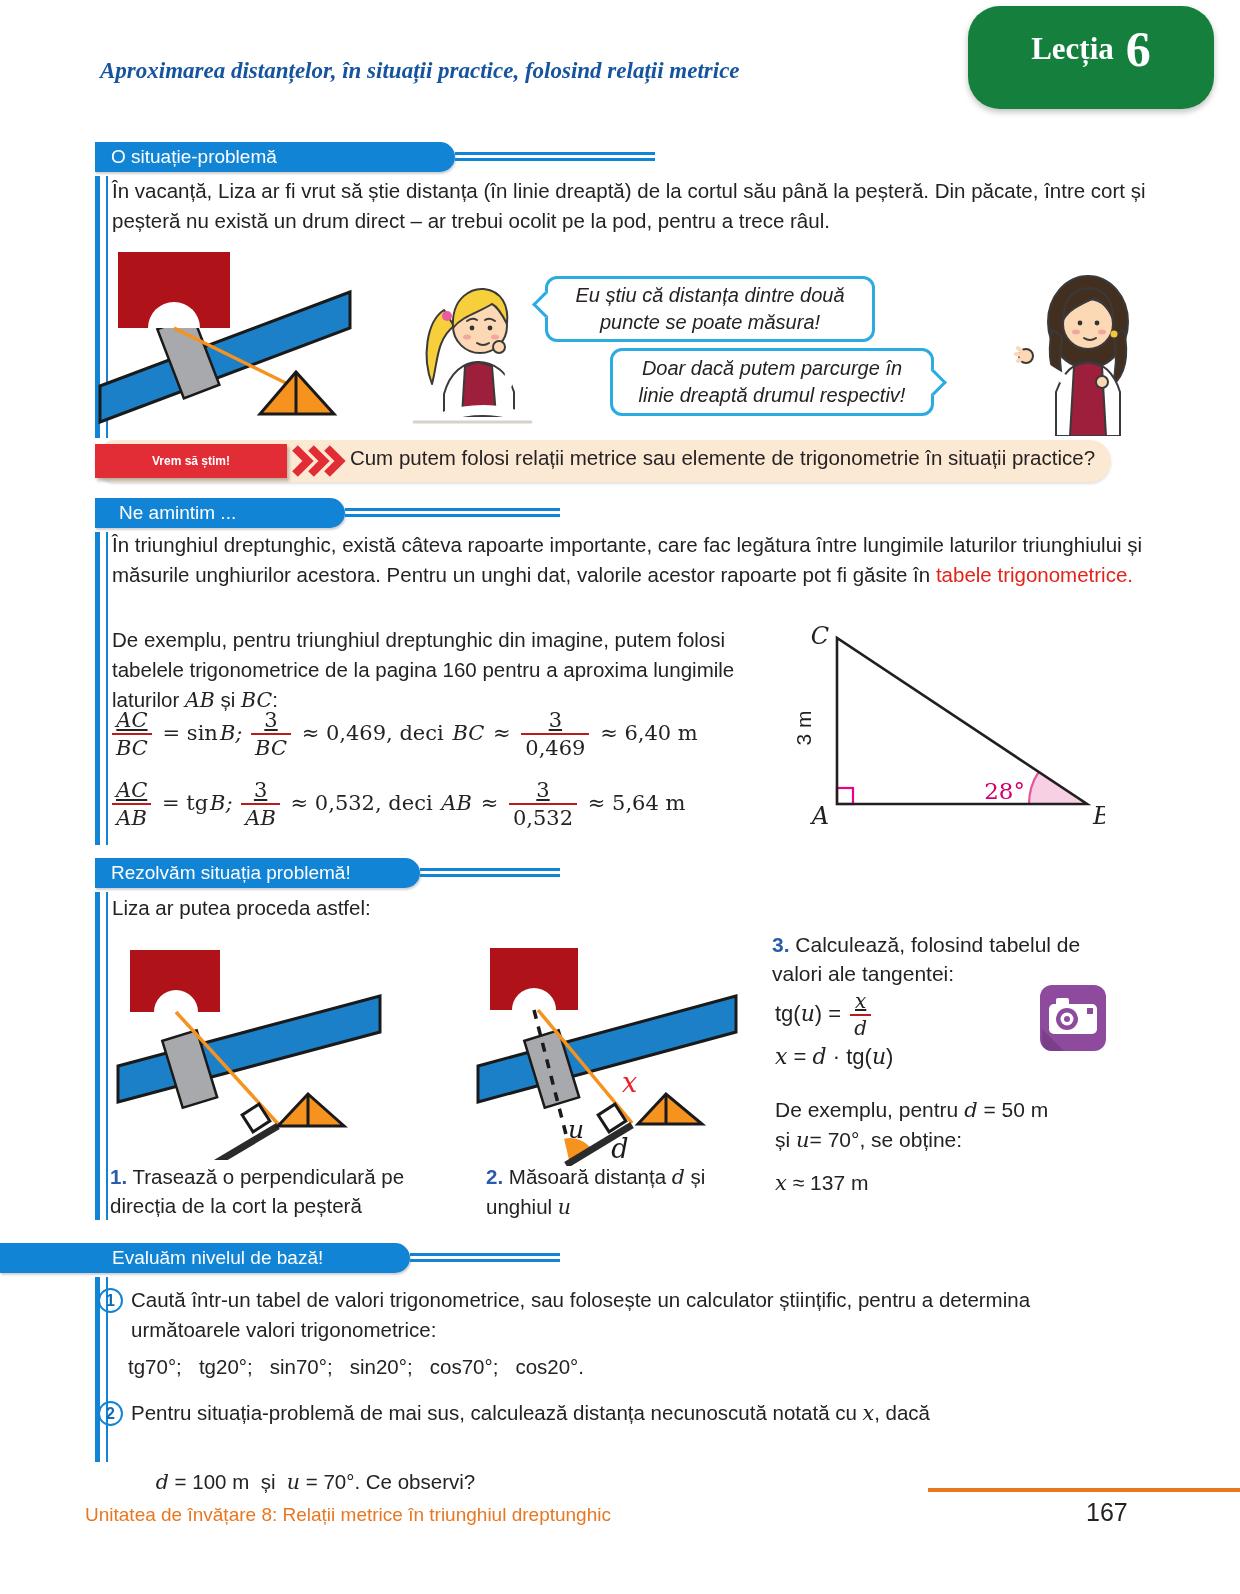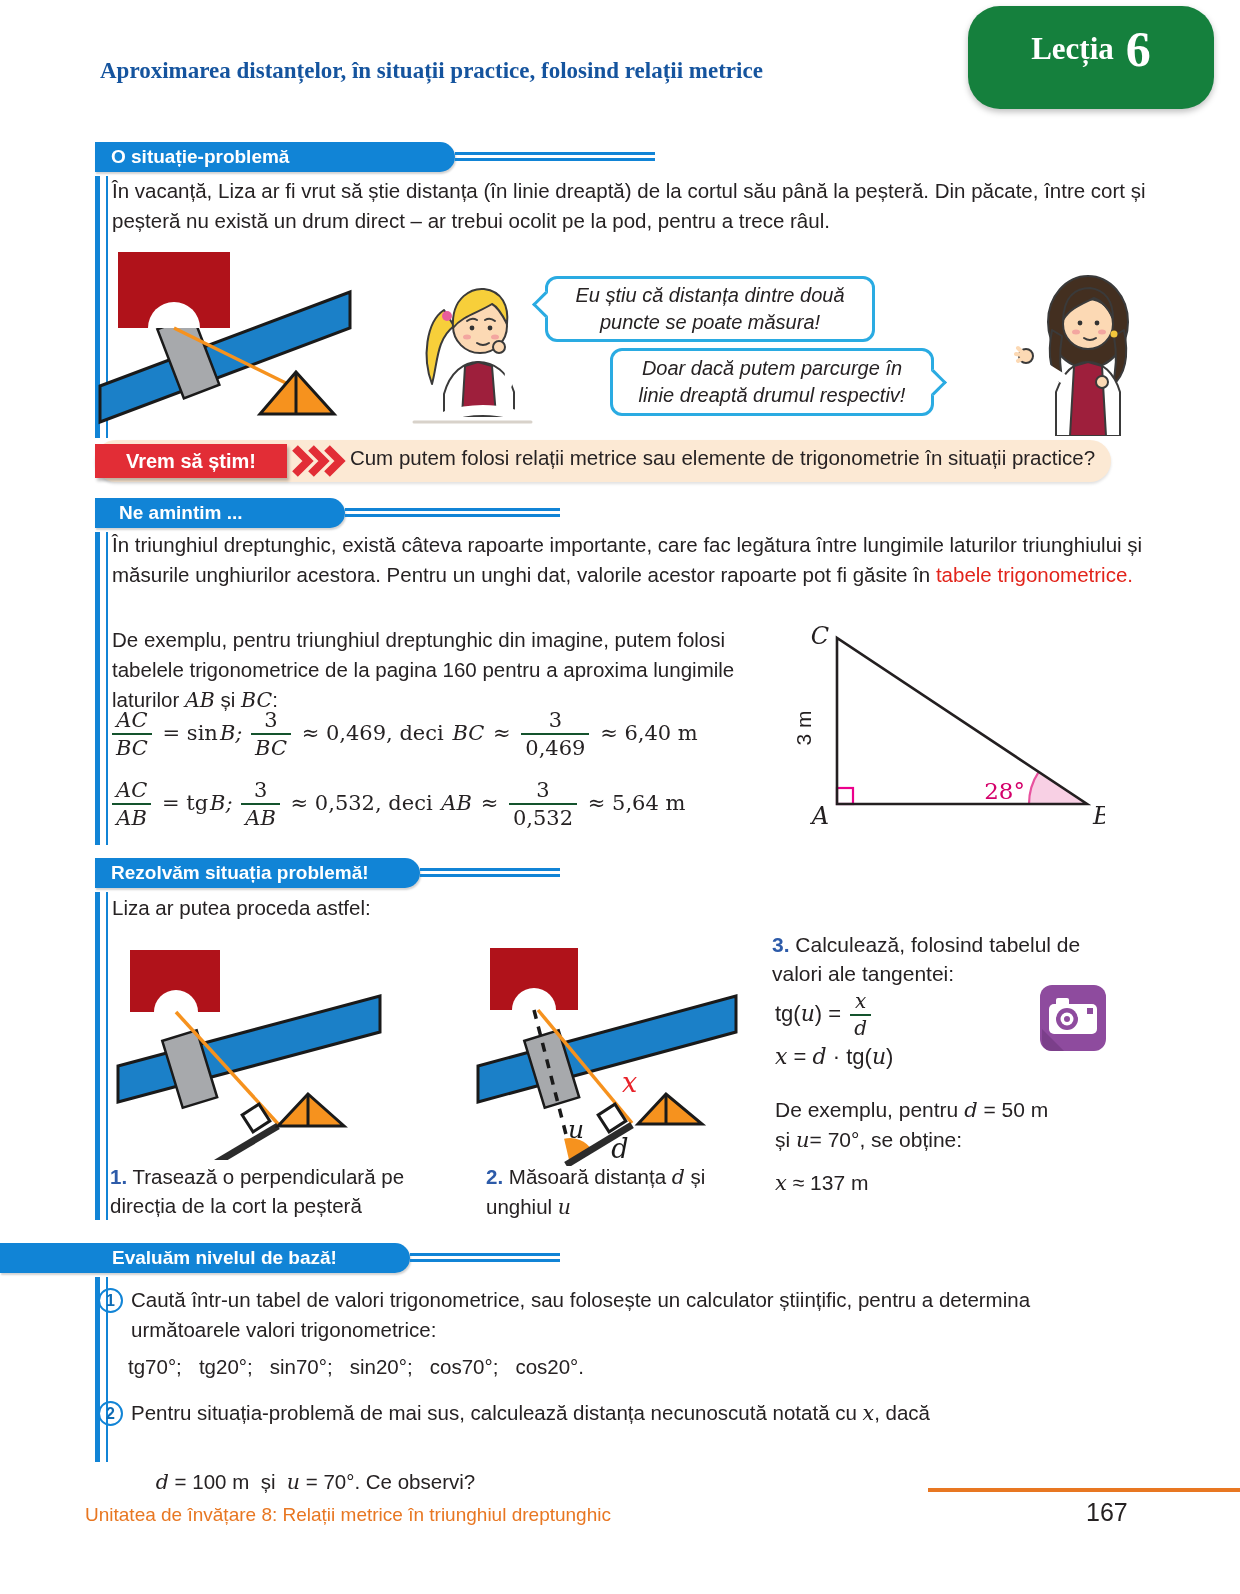--- a/index.html
+++ b/index.html
@@ -2,29 +2,29 @@
 <html><head>
 <meta charset="utf-8">
 <style>
   html,body{margin:0;padding:0;background:#fff;}
   .page{position:relative;width:1240px;height:1594px;background:#ffffff;
         font-family:"Liberation Sans",sans-serif;color:#262223;overflow:hidden;}
   .abs{position:absolute;}
 
   
   .title{position:absolute;left:100px;top:58px;width:860px;font-family:"Liberation Serif",serif;
-         font-weight:bold;font-size:23px;color:#15549e;}
+         font-weight:bold;font-size:23px;color:#15549e;font-style:italic;}
   .lesson-badge{position:absolute;left:968px;top:6px;width:246px;height:103px;background:#15803d;
          border-radius:32px;display:flex;align-items:center;justify-content:center;gap:12px;
          padding-bottom:18px;box-sizing:border-box;box-shadow:0 3px 6px rgba(0,0,0,.25);}
   .lesson-badge .lbl{font-family:"Liberation Serif",serif;font-weight:bold;font-size:31px;color:#fff;}
   .lesson-badge .num{font-family:"Liberation Serif",serif;font-weight:bold;font-size:50px;color:#fff;}
 
   
-  .banner{position:absolute;height:30px;background:#1184d6;color:#fff;font-weight:bold;
+  .banner{position:absolute;height:30px;background:#1184d6;color:#fff;font-weight:normal;
           font-size:19px;line-height:30px;padding-left:16px;border-radius:0 15px 15px 0;
           box-sizing:border-box;box-shadow:1px 2px 2px rgba(0,0,0,.18);white-space:nowrap;}
   .dline{position:absolute;height:3px;border-top:3px solid #1184d6;border-bottom:3px solid #1184d6;}
   .vborder{position:absolute;width:6px;border-left:5px solid #1184d6;border-right:2px solid #1184d6;}
 
   .bodytext{position:absolute;font-size:20.5px;line-height:30px;}
   .red{color:#e2231a;}
   i{font-family:"DejaVu Serif",serif;font-style:italic;font-weight:normal;}
 
   
@@ -33,30 +33,30 @@
           align-items:center;justify-content:center;padding:4px 12px;box-sizing:border-box;}
   .tail-l{position:absolute;width:16px;height:16px;background:#fff;border-left:3px solid #2aabe2;
           border-bottom:3px solid #2aabe2;transform:rotate(45deg);left:-12px;top:16px;}
   .tail-r{position:absolute;width:16px;height:16px;background:#fff;border-right:3px solid #2aabe2;
           border-top:3px solid #2aabe2;transform:rotate(45deg);right:-12px;top:22px;}
 
   
   .vrem-bg{position:absolute;left:95px;top:440px;width:1016px;height:42px;background:#fce9d4;
            border-radius:21px;box-shadow:0 2px 3px rgba(0,0,0,.12);}
   .vrem-red{position:absolute;left:95px;top:444px;width:192px;height:34px;background:#e22d36;
-            color:#fff;font-weight:bold;font-size:20px;display:flex;align-items:center;
+            color:#fff;font-weight:bold;font-size:12px;display:flex;align-items:center;
             justify-content:center;box-shadow:2px 3px 3px rgba(0,0,0,.25);text-align:right;}
   .vrem-q{position:absolute;left:340px;top:446px;width:765px;font-size:20.5px;text-align:center;}
 
   
   .mathline{position:absolute;font-family:"DejaVu Serif",serif;font-size:21px;white-space:nowrap;}
   .mathline>span{margin:0 2px;}
   .frac{display:inline-block;vertical-align:middle;text-align:center;
         font-family:"DejaVu Serif",serif;margin:0 3px;line-height:1.15;}
-  .frac .num{display:block;border-bottom:2px solid #14532d;padding:0 4px 1px;}
+  .frac .num{display:block;border-bottom:2px solid #b91c1c;padding:0 4px 1px;text-decoration:underline;}
   .frac .den{display:block;padding:1px 4px 0;}
   .m3{position:absolute;font-size:22px;white-space:nowrap;}
   .m3 .frac{font-size:20px;}
 
   
   .caption{position:absolute;font-size:20.5px;line-height:29px;}
   .stepnum{color:#2d5ba9;font-weight:bold;}
 
   
   .cnum{display:inline-flex;width:25px;height:25px;border:2.5px solid #1184d6;border-radius:50%;

